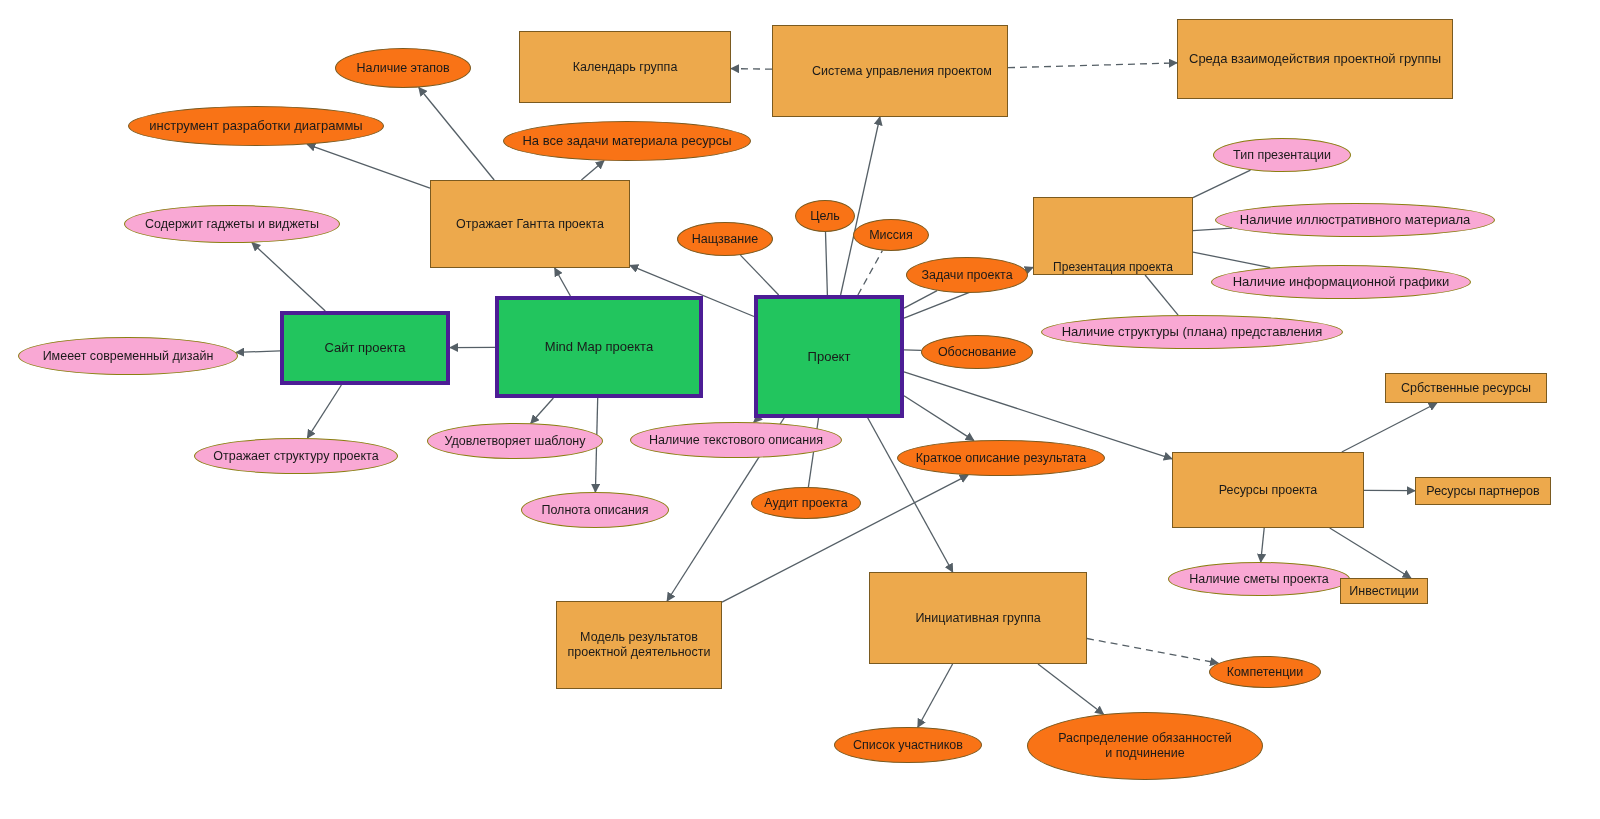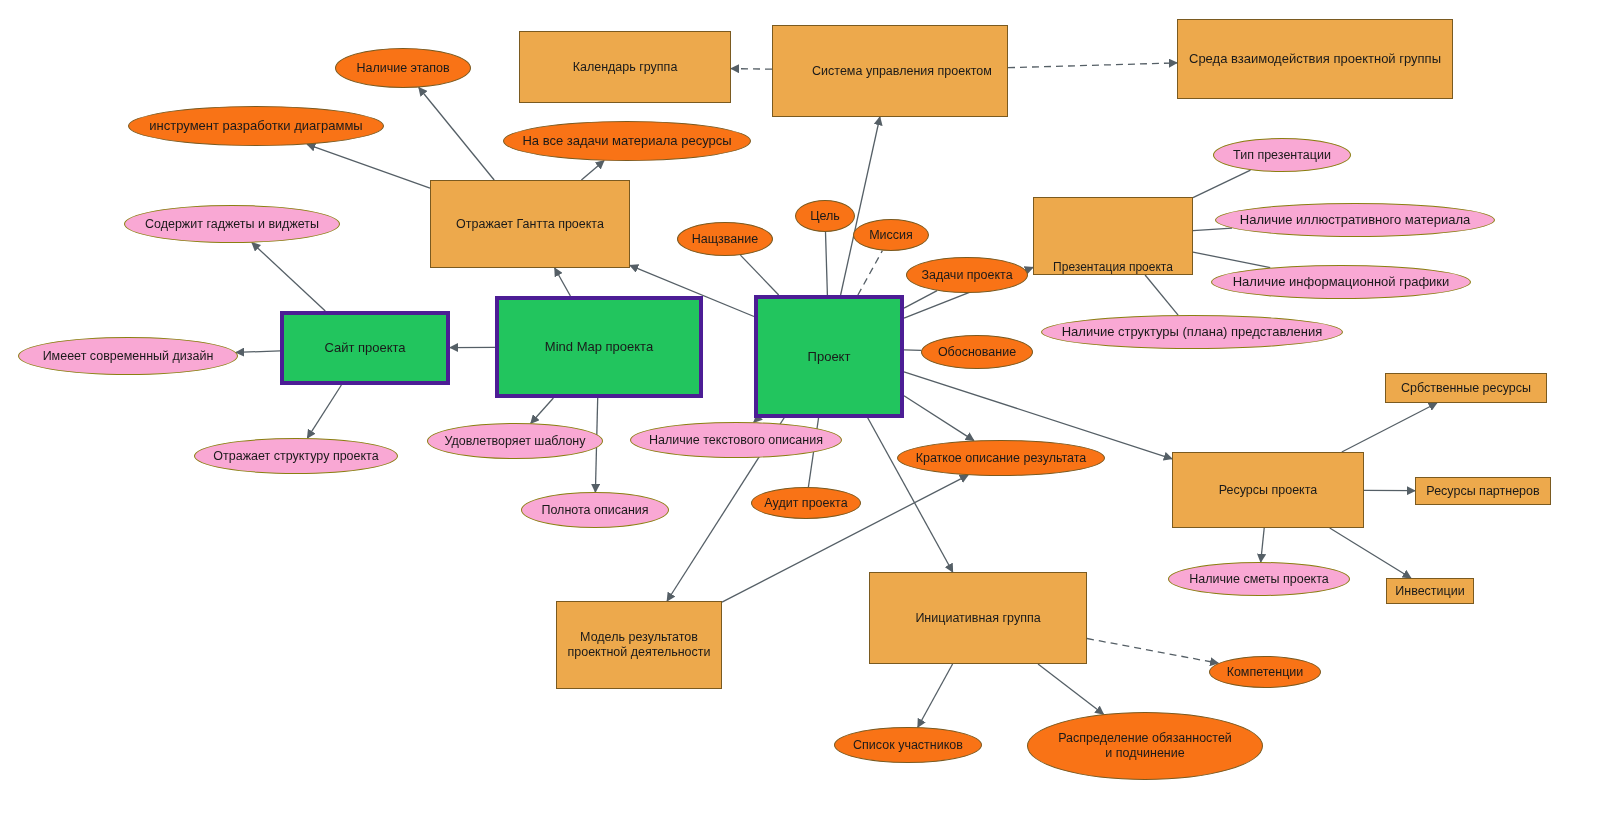--- a/index.html
+++ b/index.html
@@ -157,21 +157,21 @@
       </div>
       <div class="node ell orange" style="left: 751px; top: 487px; width: 110px; height: 32px; font-size: 12.5px;">
         <span class="lbl">Аудит проекта</span>
       </div>
       <div class="node ell yellow" style="left: 521px; top: 492px; width: 148px; height: 36px; font-size: 12.5px;">
         <span class="lbl">Полнота описания</span>
       </div>
       <div class="node ell yellow" style="left: 1168px; top: 562px; width: 182px; height: 34px; font-size: 12.5px;">
         <span class="lbl">Наличие сметы проекта</span>
       </div>
-      <div class="node rect orange" style="left: 1386px; top: 578px; width: 88px; height: 26px; font-size: 12.5px;">
+      <div class="node rect orange" style="left: 1340px; top: 578px; width: 88px; height: 26px; font-size: 12.5px;">
         <span class="lbl">Инвестиции</span>
       </div>
       <div class="node rect orange" style="left: 869px; top: 572px; width: 218px; height: 92px; font-size: 12.5px;">
         <span class="lbl">Инициативная группа</span>
       </div>
       <div class="node rect orange" style="left: 556px; top: 601px; width: 166px; height: 88px; font-size: 12.5px;">
         <span class="lbl">Модель результатов<br>проектной деятельности</span>
       </div>
       <div class="node ell orange" style="left: 1209px; top: 656px; width: 112px; height: 32px; font-size: 12.5px;">
         <span class="lbl">Компетенции</span>

